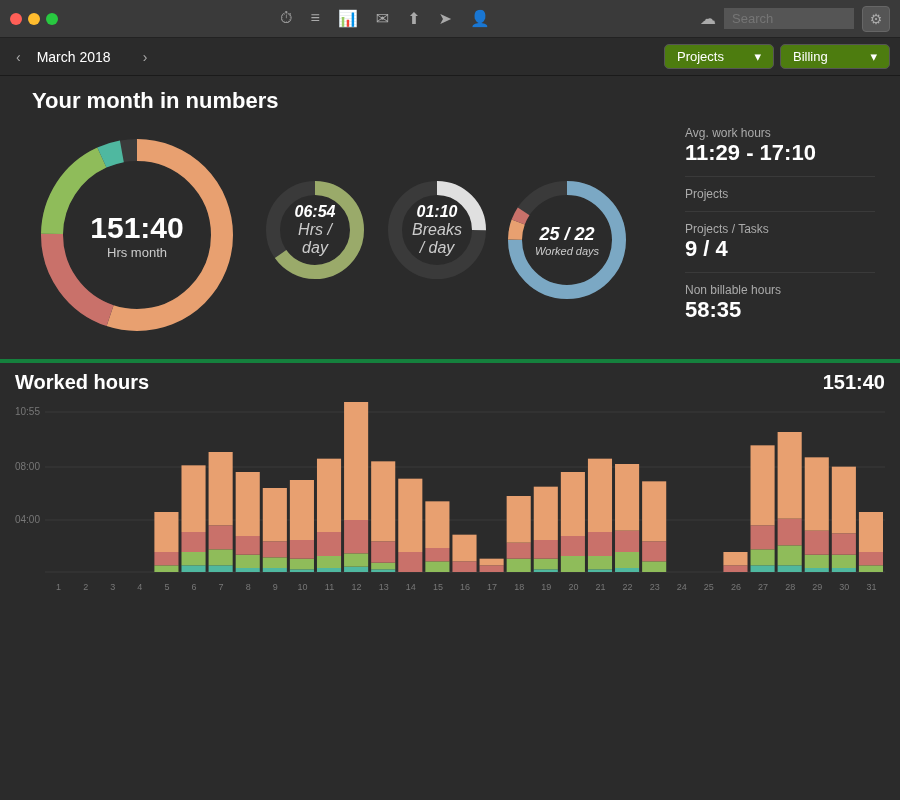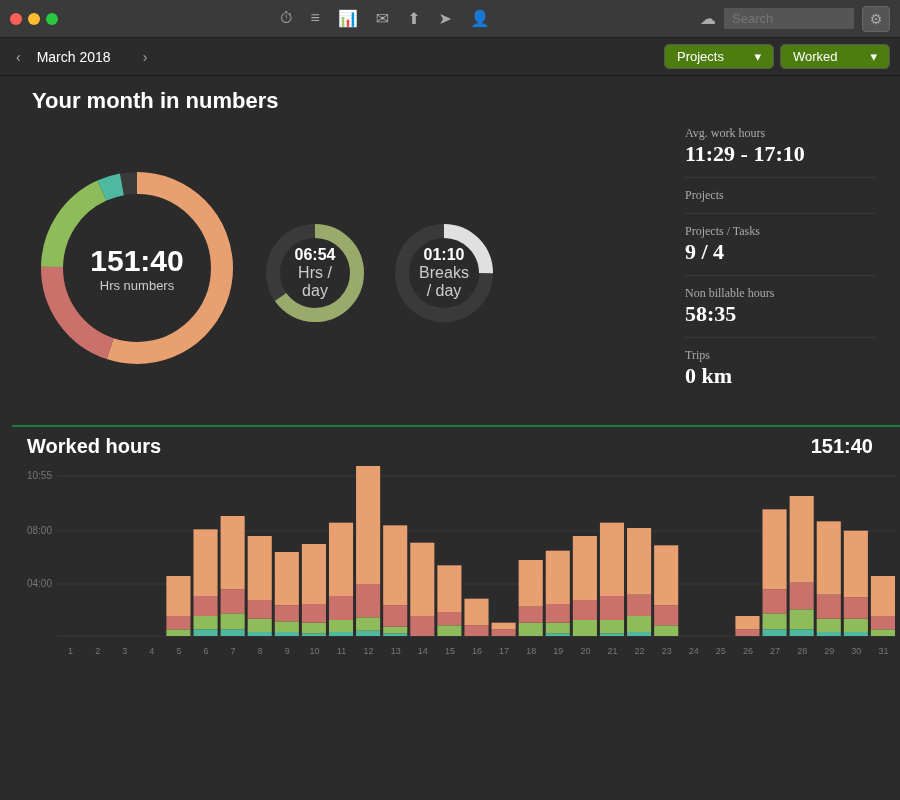--- a/index.html
+++ b/index.html
@@ -170,21 +170,20 @@
     .small-donut-label .s-sub {
       font-size: 16px;
       color: #ccc;
     }
 
     
     .right-stats {
       margin-left: auto;
       min-width: 200px;
       padding-right: 10px;
-      font-family: Liberation Serif, serif;
     }
     .stat-item {
       margin-bottom: 10px;
       padding-bottom: 10px;
       border-bottom: 1px solid #3a3a3a;
     }
     .stat-item:last-child {
       border-bottom: none;
     }
     .stat-label {
@@ -192,47 +191,47 @@
       color: #aaa;
     }
     .stat-value {
       font-size: 22px;
       font-weight: 700;
       color: #fff;
     }
 
     
     .chart-section {
-      padding: 8px 27px 0 15px;
-      border-top: 2px solid #15803d;
+      padding: 8px 15px 0 15px;
+      border-top: 4px solid #15803d;
       margin-top: 8px;
-      margin-left: 12px;
     }
     .chart-header {
       display: flex;
       justify-content: space-between;
       align-items: center;
       margin-bottom: 8px;
     }
     .chart-title {
       font-size: 20px;
       font-weight: 600;
       color: #fff;
     }
     .chart-total {
       font-size: 20px;
       font-weight: 600;
       color: #fff;
     }
 
     .donut-middle-container {
       display: flex;
-      gap: 19px;
+      gap: 12px;
       margin-left: 18px;
       margin-top: 10px;
+      font-style: italic;
     }
 
     svg text { font-family: -apple-system, BlinkMacSystemFont, 'Helvetica Neue', Arial, sans-serif; }
   </style>
 </head>
 <body>
 
 <div class="titlebar">
   <div class="traffic-lights">
     <div class="traffic-light tl-red"></div>
@@ -260,21 +259,21 @@
     <span class="nav-arrow">‹</span>
     <span class="nav-month">March 2018</span>
     <span class="nav-arrow">›</span>
   </div>
   <div class="nav-right">
     <button class="dropdown-btn">
       <span>Projects</span>
       <span>▾</span>
     </button>
     <button class="dropdown-btn">
-      <span>Worked</span>
+      <span>Billing</span>
       <span>▾</span>
     </button>
   </div>
 </div>
 
 <div class="main-section">
   <div class="section-title">Your month in numbers</div>
 
   <div class="stats-row">
 
@@ -286,21 +285,21 @@
         <circle cx="105" cy="105" r="85" fill="none" stroke="#e8a070" stroke-width="22" stroke-dasharray="294 240" stroke-dashoffset="0" transform="rotate(-90 105 105)"></circle>
 
         <circle cx="105" cy="105" r="85" fill="none" stroke="#c9716a" stroke-width="22" stroke-dasharray="107 427" stroke-dashoffset="-294" transform="rotate(-90 105 105)"></circle>
 
         <circle cx="105" cy="105" r="85" fill="none" stroke="#8fbc5a" stroke-width="22" stroke-dasharray="96 438" stroke-dashoffset="-401" transform="rotate(-90 105 105)"></circle>
 
         <circle cx="105" cy="105" r="85" fill="none" stroke="#4fb8a0" stroke-width="22" stroke-dasharray="21 513" stroke-dashoffset="-497" transform="rotate(-90 105 105)"></circle>
       </svg>
       <div class="large-donut-label">
         <div class="big-time">151:40</div>
-        <div class="sub-label">Hrs numbers</div>
+        <div class="sub-label">Hrs month</div>
       </div>
     </div>
 
     <div class="donut-middle-container">
 
       <div style="position:relative;width:110px;height:110px;">
         <svg width="110" height="110" viewBox="0 0 110 110">
           <circle cx="55" cy="55" r="42" fill="none" stroke="#3a3a3a" stroke-width="14"></circle>
           <circle cx="55" cy="55" r="42" fill="none" stroke="#9aaa6a" stroke-width="14" stroke-dasharray="172 92" stroke-dashoffset="0" transform="rotate(-90 55 55)"></circle>
         </svg>
@@ -316,42 +315,53 @@
           <svg width="110" height="110" viewBox="0 0 110 110">
             <circle cx="55" cy="55" r="42" fill="none" stroke="#3a3a3a" stroke-width="14"></circle>
             <circle cx="55" cy="55" r="42" fill="none" stroke="#e0e0e0" stroke-width="14" stroke-dasharray="66 198" stroke-dashoffset="0" transform="rotate(-90 55 55)"></circle>
           </svg>
           <div class="small-donut-label">
             <div class="s-time">01:10</div>
             <div class="s-sub">Breaks / day</div>
           </div>
         </div>
 
+        <div style="position:relative;width:130px;height:130px;">
+          <svg width="130" height="130" viewBox="0 0 130 130">
+            <circle cx="65" cy="65" r="52" fill="none" stroke="#3a3a3a" stroke-width="14"></circle>
+
+            <circle cx="65" cy="65" r="52" fill="none" stroke="#7ba8c4" stroke-width="14" stroke-dasharray="245 82" stroke-dashoffset="0" transform="rotate(-90 65 65)"></circle>
+
+            <circle cx="65" cy="65" r="52" fill="none" stroke="#e8a070" stroke-width="14" stroke-dasharray="18 309" stroke-dashoffset="-245" transform="rotate(-90 65 65)"></circle>
+
+            <circle cx="65" cy="65" r="52" fill="none" stroke="#c9716a" stroke-width="14" stroke-dasharray="12 315" stroke-dashoffset="-263" transform="rotate(-90 65 65)"></circle>
+          </svg>
+          <div style="position:absolute;top:50%;left:50%;transform:translate(-50%,-50%);text-align:center;">
+            <div style="font-size:18px;font-weight:700;color:#fff;">25 / 22</div>
+            <div style="font-size:11px;color:#ccc;">Worked days</div>
+          </div>
+        </div>
       </div>
     </div>
 
     <div class="right-stats">
       <div class="stat-item">
         <div class="stat-label">Avg. work hours</div>
         <div class="stat-value">11:29 - 17:10</div>
       </div>
       <div class="stat-item">
         <div class="stat-label">Projects</div>
       </div>
       <div class="stat-item">
         <div class="stat-label">Projects / Tasks</div>
         <div class="stat-value">9 / 4</div>
       </div>
       <div class="stat-item">
         <div class="stat-label">Non billable hours</div>
         <div class="stat-value">58:35</div>
-      </div>
-      <div class="stat-item">
-        <div class="stat-label">Trips</div>
-        <div class="stat-value">0 km</div>
       </div>
     </div>
   </div>
 </div>
 
 <div class="chart-section">
   <div class="chart-header">
     <div class="chart-title">Worked hours</div>
     <div class="chart-total">151:40</div>
   </div>

